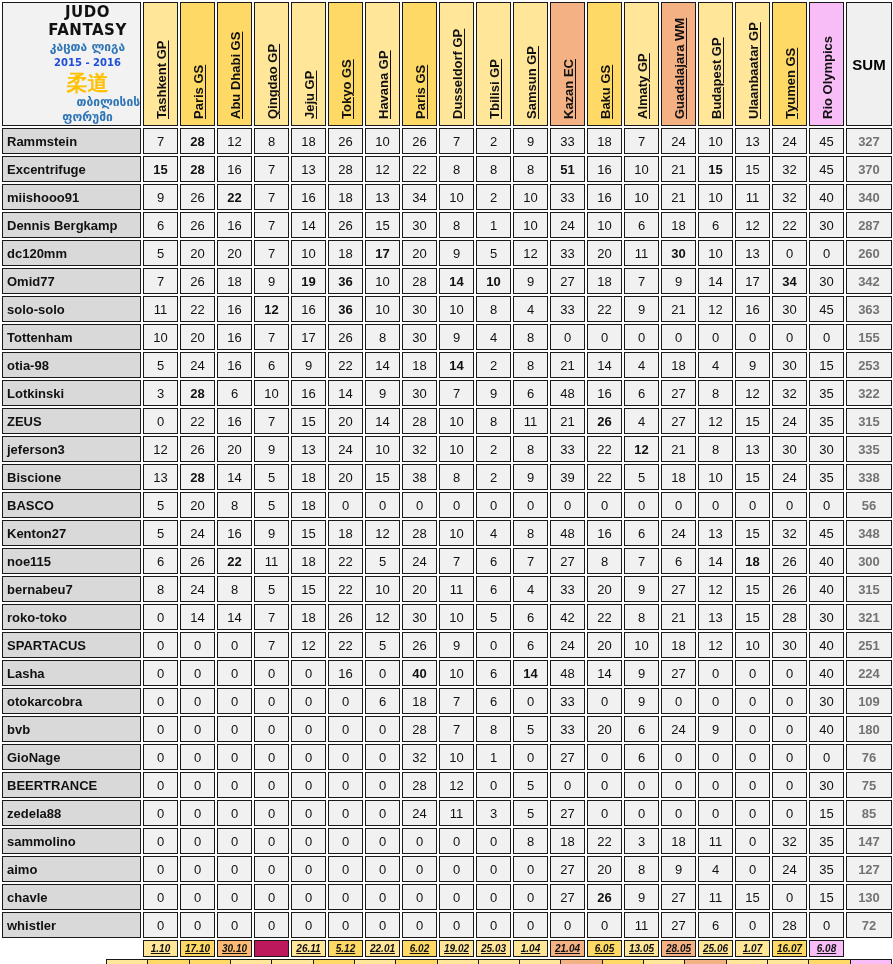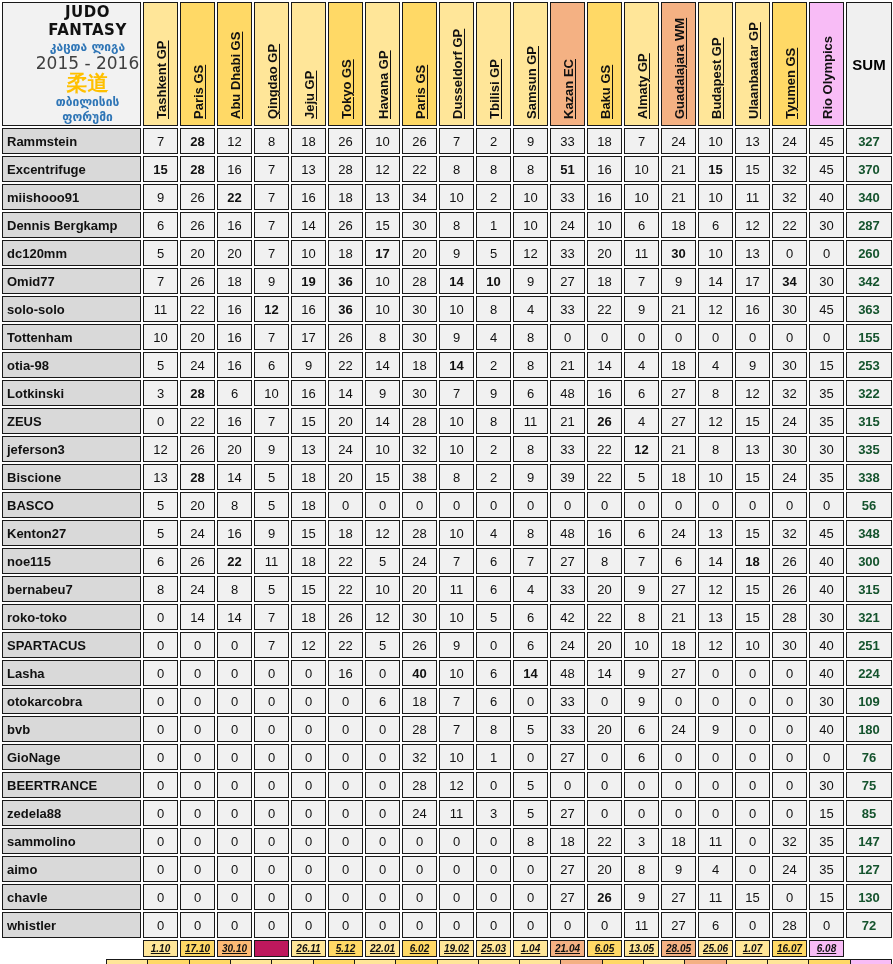--- a/index.html
+++ b/index.html
@@ -25,21 +25,21 @@
   th.title-cell{
     height:120px;
     background:#F2F2F2;
     vertical-align:middle;
     text-align:center;
     font-family:"DejaVu Sans","Liberation Sans",sans-serif;
     padding-left:32px;
   }
   .tl1{font-size:15px;font-weight:bold;color:#111;line-height:18px;letter-spacing:.5px;}
   .tl2{font-size:12px;font-weight:bold;line-height:16px;}
-  .tl3{font-size:17px;font-weight:normal;color:#404040;line-height:16px;}
+  .tl3{font-size:10px;font-weight:bold;color:#1d4ed8;line-height:16px;}
   .tl4{font-size:21px;font-weight:bold;line-height:24px;}
   .tl5{font-size:12px;font-weight:bold;line-height:15px;}
   th.col-hdr{
     height:120px;
     position:relative;
   }
   th.col-hdr .vtext{
     position:absolute;
     left:25px;
     bottom:6px;
@@ -81,21 +81,21 @@
     color:#111;
     text-align:center;
     vertical-align:middle;
   }
   td.val-cell.win{font-weight:bold;}
   td.sum-cell{
     height:16px;
     background:#F1F1F1;
     font-size:13px;
     font-weight:bold;
-    color:#14532d;
+    color:#737373;
     text-align:center;
     vertical-align:middle;
   }
   
   td.date-cell{
     height:17px;
     font-size:10px;
     font-weight:bold;
     font-style:italic;
     text-decoration:underline;
@@ -166,21 +166,21 @@
         <col style="width: 35px;">
         <col style="width: 46px;">
       </colgroup>
     <thead>
       <tr id="header-row">
         <th class="title-cell">
           <div class="tl1">JUDO FANTASY</div>
           <div class="tl2 blue" style="color: rgb(46, 117, 182);">კაცთა ლიგა</div>
           <div class="tl3">2015 - 2016</div>
           <div class="tl4 gold" style="color: rgb(255, 192, 0);">柔道</div>
-          <div class="tl5 blue" style="color: rgb(46, 117, 182);">თბილისის</div>
+          <div class="tl5 blue" style="color: rgb(46, 117, 182); text-align: right;">თბილისის</div>
           <div class="tl5 blue" style="color: rgb(46, 117, 182);">ფორუმი</div>
         </th>
       <th class="col-hdr" style="background: rgb(255, 230, 153);">
             <span class="vtext">Tashkent GP</span>
           </th>
           <th class="col-hdr" style="background: rgb(255, 217, 102);">
             <span class="vtext">Paris GS</span>
           </th>
           <th class="col-hdr" style="background: rgb(255, 217, 102);">
             <span class="vtext">Abu Dhabi GS</span>

